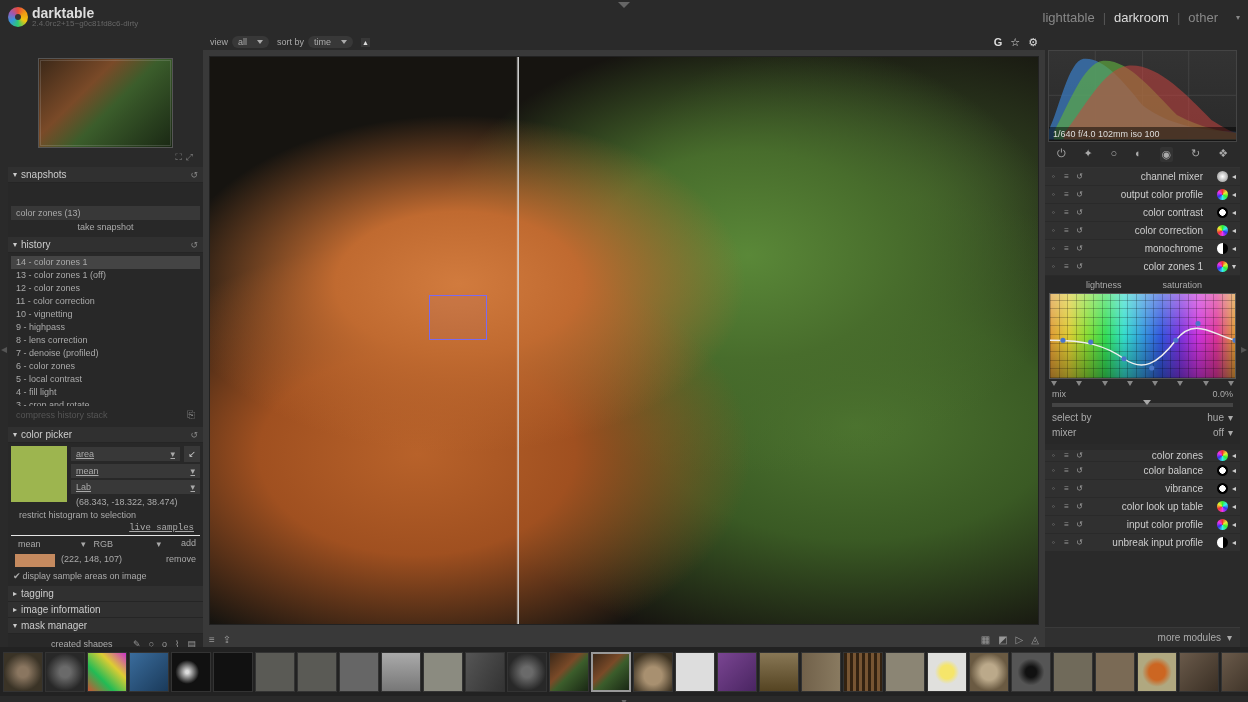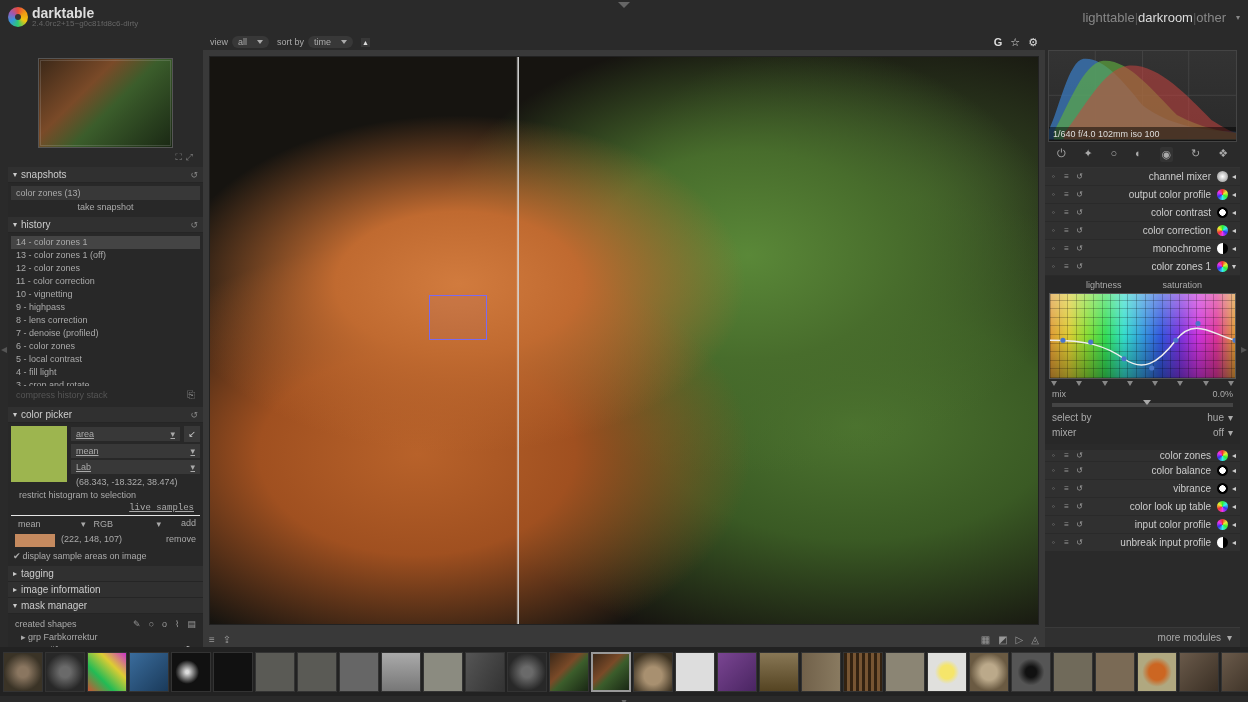--- a/index.html
+++ b/index.html
@@ -9,21 +9,21 @@
 
 .header { height: 34px; display: flex; align-items: center; padding: 0 8px; background: #2a2a2a; position: relative; }
 .logo { display: flex; align-items: center; gap: 4px; }
 .logo-mark { width: 20px; height: 20px; border-radius: 50%; background: conic-gradient(#e74c3c, #f39c12, #f1c40f, #2ecc71, #3498db, #9b59b6, #e74c3c); display: flex; align-items: center; justify-content: center; }
 .logo-inner { width: 6px; height: 6px; border-radius: 50%; background: #333; }
 .logo-text { display: flex; flex-direction: column; line-height: 1; }
 .app-name { font-size: 14px; font-weight: bold; color: #ddd; }
 .app-version { font-size: 8px; color: #666; }
 .header-center { position: absolute; left: 0; right: 0; text-align: center; font-size: 9px; color: #aaa; pointer-events: none; top: 20px; }
 .header-arrow { position: absolute; left: 50%; top: 2px; transform: translateX(-50%); border-left: 6px solid transparent; border-right: 6px solid transparent; border-top: 6px solid #666; }
-.view-tabs { margin-left: auto; display: flex; font-size: 13px; align-items: center; }
+.view-tabs { margin-left: auto; display: flex; gap: 8px; font-size: 13px; align-items: center; }
 .view-tabs span { color: #888; cursor: pointer; }
 .view-tabs .sep { color: #555; }
 .view-tabs .active { color: #ddd; }
 .view-tabs .dd { color: #888; font-size: 8px; margin-left: 10px; }
 
 
 .toolbar { height: 16px; display: flex; align-items: center; padding: 0 210px 0 210px; font-size: 9px; color: #aaa; background: #2a2a2a; }
 .toolbar .label { margin-right: 4px; }
 .drop { background: #383838; padding: 1px 6px; border-radius: 6px; display: inline-flex; align-items: center; gap: 10px; margin-right: 8px; }
 .drop .caret { border-left: 3px solid transparent; border-right: 3px solid transparent; border-top: 4px solid #aaa; }
@@ -42,21 +42,21 @@
 .panel-head .gear { margin-left: auto; font-size: 9px; color: #888; }
 .panel-body { background: #282828; padding: 3px 3px; font-size: 9px; color: #aaa; }
 
 
 .nav-thumb-wrap { padding: 8px 8px 4px 8px; display: flex; flex-direction: column; gap: 4px; }
 .nav-thumb { width: 135px; height: 90px; background: linear-gradient(135deg, #3b2818 0%, #7a4a28 35%, #3b5d2b 55%, #1a2814 100%); border: 1px solid #555; position: relative; margin: 0 auto; }
 .nav-thumb::after { content: ""; position: absolute; inset: 1px; border: 1px solid rgba(200,200,200,0.2); }
 .nav-icons { display: flex; justify-content: flex-end; gap: 4px; font-size: 9px; color: #888; padding-right: 2px; }
 
 
-.snap-item { background: #383838; padding: 2px 5px; font-size: 9px; }
+.snap-item { background: #383838; padding: 2px 5px; font-size: 9px; margin-top: 20px; }
 .snap-btn { text-align: center; padding: 2px 0; }
 
 
 .history-list { max-height: 150px; overflow: hidden; }
 .history-item { padding: 1px 5px; font-size: 9px; line-height: 11px; cursor: pointer; white-space: nowrap; }
 .history-item.active { background: #444; }
 .history-foot { display: flex; align-items: center; padding: 3px 5px; color: #555; }
 .history-foot .ic { margin-left: auto; font-size: 10px; color: #888; }
 
 
@@ -68,21 +68,21 @@
 .picker-btn { width: 16px; height: 16px; background: #383838; display: flex; align-items: center; justify-content: center; color: #ccc; font-size: 9px; }
 .cp-val { padding: 1px 5px; }
 .cp-restrict { padding: 2px 0 1px 8px; }
 .cp-live { text-align: right; padding: 2px 6px; border-bottom: 1px solid #e5e5e5; text-decoration: underline; font-family: Liberation Mono, monospace; }
 .cp-row2 { display: flex; padding: 2px 4px; gap: 2px; }
 .cp-col { flex: 1; display: flex; justify-content: space-between; background: #282828; padding: 1px 3px; }
 .cp-swatch2 { width: 40px; height: 13px; background: #c58a5f; }
 .cp-check { padding: 2px 2px; }
 
 
-.mask-row { display: flex; gap: 8px; padding: 2px 4px; align-items: center; }
+.mask-row { display: flex; gap: 8px; padding: 2px 4px; align-items: center; margin-left: 36px; }
 .mask-icons { display: flex; gap: 8px; margin-left: auto; font-size: 9px; color: #999; }
 .mask-item { padding: 1px 10px; font-size: 9px; }
 .image-wrap { flex: 1; position: relative; margin: 6px; background: #313131; border: 1px solid #222; display: flex; align-items: center; justify-content: center; overflow: hidden; }
 .photo { width: 100%; height: 100%; background:
   linear-gradient(90deg, rgba(0,0,0,0) 0%, rgba(0,0,0,0) 37%, rgba(255,255,255,0.5) 37.1%, rgba(255,255,255,0.5) 37.2%, rgba(0,0,0,0) 37.3%),
   radial-gradient(ellipse at 30% 40%, #d17b3e 0%, #c06a30 15%, rgba(192,106,48,0) 35%),
   radial-gradient(ellipse at 25% 70%, #b8622a 0%, #a05020 18%, rgba(160,80,32,0) 38%),
   radial-gradient(ellipse at 65% 35%, #5a8838 0%, #486d2c 20%, rgba(72,109,44,0) 42%),
   radial-gradient(ellipse at 78% 65%, #4d7530 0%, #3a5a24 22%, rgba(58,90,36,0) 45%),
   radial-gradient(ellipse at 85% 25%, #3a5226 0%, rgba(58,82,38,0) 30%),
@@ -104,21 +104,21 @@
 .histogram svg { position: absolute; inset: 0; }
 .histogram-info { position: absolute; bottom: 0; left: 0; right: 0; background: rgba(0,0,0,0.5); padding: 2px 4px; font-size: 9px; color: #ddd; }
 .tool-icons { display: flex; justify-content: space-around; padding: 5px 3px; font-size: 11px; color: #aaa; border-bottom: 1px solid #333; }
 .tool-icons span { cursor: pointer; }
 .tool-icons .active { background: #333; border-radius: 2px; padding: 1px 2px; }
 
 .module-row { display: flex; align-items: center; padding: 3px 4px; font-size: 10px; color: #ccc; cursor: pointer; border-bottom: 1px solid #2a2a2a; background: #303030; height: 18px; }
 .module-row.sep-above { border-top: 6px solid #2a2a2a; }
 .mod-left-icons { display: flex; gap: 4px; font-size: 8px; color: #999; }
 .mod-left-icons span { width: 9px; text-align: center; }
-.mod-name { margin-left: auto; margin-right: 6px; }
+.mod-name { margin-left: auto; margin-right: 14px; }
 .mod-dot { width: 11px; height: 11px; border-radius: 50%; display: inline-block; margin-right: 4px; }
 .mod-caret { font-size: 8px; }
 
 .cz-body { background: #282828; padding: 4px; }
 .cz-tabs { display: flex; gap: 6px; font-size: 9px; padding: 0 2px 3px 2px; }
 .cz-tabs span { cursor: pointer; padding-left: 35px; }
 .cz-pick { margin-left: auto; }
 .cz-gradient { width: 100%; height: 86px; position: relative; background:
   linear-gradient(180deg, rgba(255,255,255,0.35) 0%, rgba(0,0,0,0) 50%, rgba(0,0,0,0.35) 100%),
   linear-gradient(90deg, #d93, #dc3, #8d3, #3d5, #3dc, #39d, #35d, #73d, #c3d, #d39, #d93);

